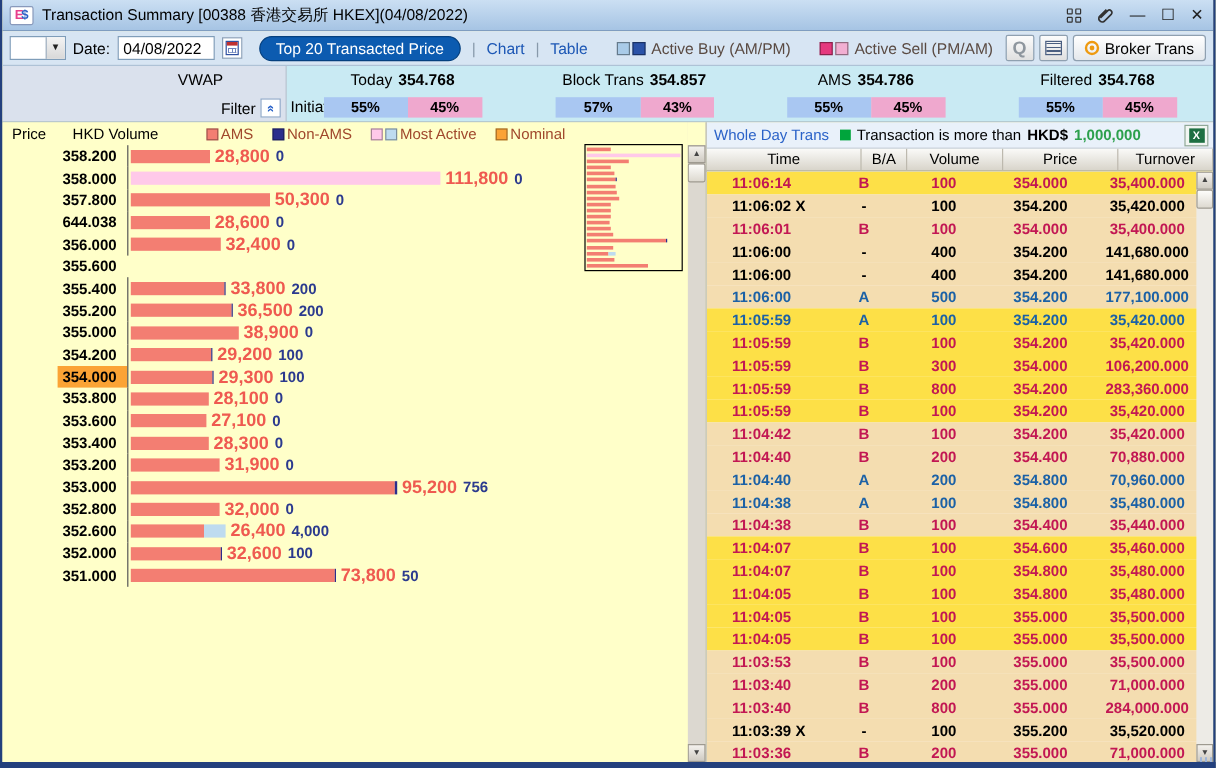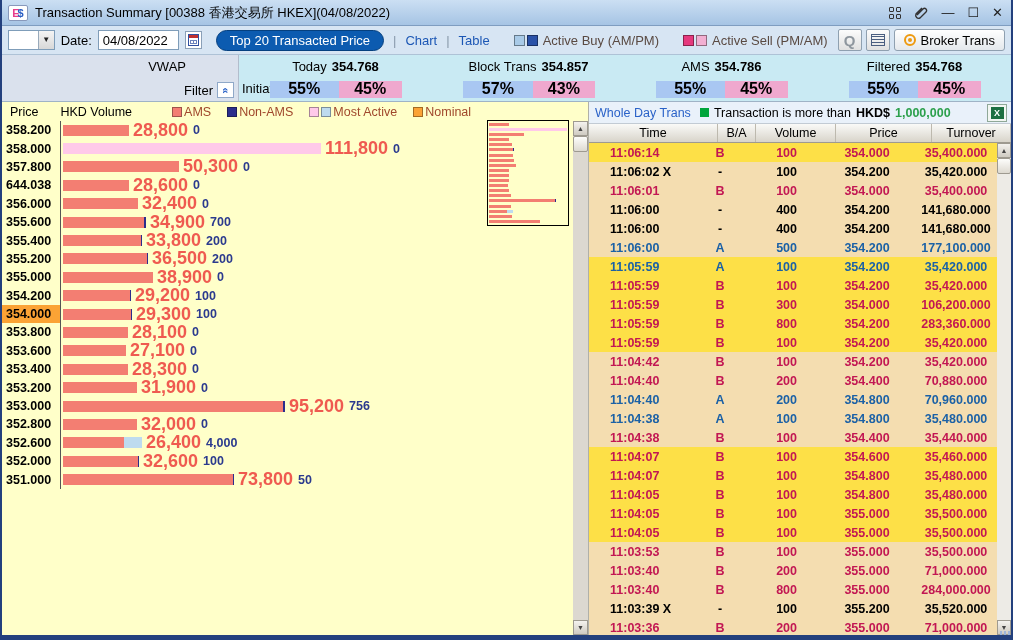--- a/index.html
+++ b/index.html
@@ -56,39 +56,39 @@
   .chev-btn{ width:17px; height:16px; background:#fff; border:1px solid #8FA8C8; color:#2A62C8;
     font-size:11px; font-weight:bold; display:flex; align-items:center; justify-content:center; }
   .chev-btn span{ transform:rotate(90deg); letter-spacing:-1px; }
   .stats-right{ flex:1; background:#C9EAF3; display:flex; }
   .init-label{ position:absolute; left:3px; top:26px; font-size:13px; white-space:nowrap; }
   .stats-right-inner{ flex:1; display:flex; position:relative; padding-left:0; }
   .vgroup{ flex:1; display:flex; flex-direction:column; align-items:center; }
   .vrow1{ height:23px; font-size:13px; display:flex; align-items:center; gap:5px; }
   .vrow1 b{ font-size:13px; }
   .vrow2{ height:24px; display:flex; align-items:center; width:132px; }
-  .pbar{ display:flex; width:100%; height:17px; font-size:16px; font-weight:bold; }
+  .pbar{ display:flex; width:100%; height:17px; font-size:12px; font-weight:bold; }
   .pb{ background:#A9C7F2; display:flex; align-items:center; justify-content:center; }
   .ps{ background:#EFA8CE; display:flex; align-items:center; justify-content:center; }
   
   .main{ flex:1; display:flex; min-height:0; }
   .chart-panel{ width:571px; flex:none; background:#FFFFC9; position:relative; overflow:hidden; }
   .chart-head{ height:19px; display:flex; align-items:center; font-size:12.5px; padding-left:8px; }
   .ph{ color:#000; } .ph.vol{ margin-left:22px; }
   .chart-legend{ display:flex; align-items:center; margin-left:40px; gap:16px; }
   .cl-item{ display:flex; align-items:center; gap:2px; color:#A0482C; font-size:12.5px; }
   .cl-sq{ width:10px; height:10px; border:1px solid rgba(0,0,0,.35); }
   .price-rows{}
-  .prow{ height:18.4px; display:flex; align-items:center; }
+  .prow{ height:18.4px; display:flex; align-items:center;padding-left:46px; }
   .pcell{ width:58px; flex:none; text-align:left; padding-left:4px; font-size:12.5px; font-weight:bold; color:#000; height:100%; display:flex; align-items:center; }
   .pcell.hl{ background:#FBA335; }
   .barzone{ flex:1; height:100%; border-left:1px solid #555; display:flex; align-items:center; padding-left:2px; }
   .bar{ height:11px; flex:none; }
   .bar2{ height:11px; flex:none; }
-  .vol-label{ font-size:18px; font-weight:bold; color:#EF5A50; margin-left:4px; white-space:nowrap; }
+  .vol-label{ font-size:15px; font-weight:bold; color:#EF5A50; margin-left:4px; white-space:nowrap; }
   .cnt-label{ font-size:12.5px; font-weight:bold; color:#2B3A8E; margin-left:5px; white-space:nowrap; }
   .mini{ position:absolute; top:18px; right:4px; width:82px; height:106px; background:#FFFFC9;
     border:1px solid #000; padding:2px 1px; display:flex; flex-direction:column; justify-content:space-between; }
   .mrow{ height:3px; display:flex; }
   .mseg{ height:3px; }
   
   .vscroll{ width:15px; flex:none; background:#DCD8D0; display:flex; flex-direction:column; }
   .vscroll .cap{ height:19px; background:#FFFFC9; }
   .sbtn{ height:15px; background:linear-gradient(#F4F2EE,#CFCBC2); border:1px solid #9E9A90; font-size:7px;
     color:#444; text-align:center; line-height:13px; flex:none; }
@@ -313,26 +313,20 @@
           <div class="prow">
             <div class="pcell">356.000</div>
             <div class="barzone">
               <span class="bar" style="width:75px;background:#F37E72"></span>
               <span class="vol-label">32,400</span>
               <span class="cnt-label">0</span>
             </div>
           </div>
           <div class="prow">
             <div class="pcell">355.600</div>
-            <div class="barzone">
-              <span class="bar" style="width:81px;background:#F37E72"></span>
-              <span class="bar2" style="width:2px;background:#2B2E8C"></span>
-              <span class="vol-label">34,900</span>
-              <span class="cnt-label">700</span>
-            </div>
           </div>
           <div class="prow">
             <div class="pcell">355.400</div>
             <div class="barzone">
               <span class="bar" style="width:78px;background:#F37E72"></span>
               <span class="bar2" style="width:1px;background:#2B2E8C"></span>
               <span class="vol-label">33,800</span>
               <span class="cnt-label">200</span>
             </div>
           </div>

